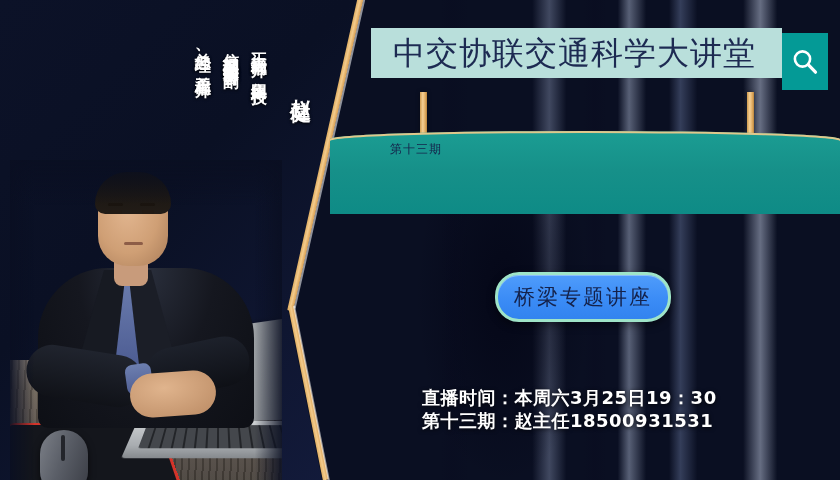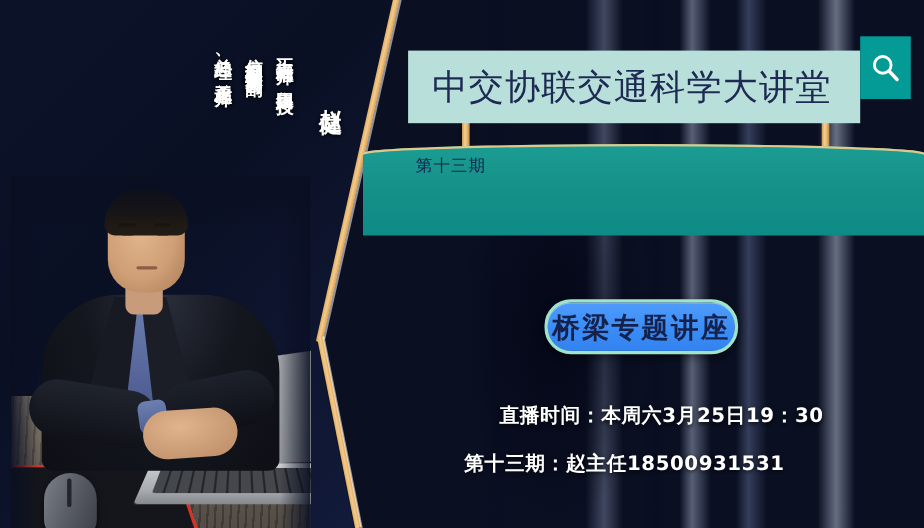--- a/index.html
+++ b/index.html
@@ -145,21 +145,21 @@
 
   
   .pillar{position:absolute;width:7px;
      background:linear-gradient(90deg,#cf9a4d,#f6d095 40%,#e0ab61 75%,#b9843c);
      box-shadow:0 0 4px rgba(0,0,0,.4);}
   .pillar-l{left:420px;top:92px;height:42px;}
   .pillar-r{left:747px;top:92px;height:42px;}
 
   
   .banner{
-    position:absolute;left:371px;top:46px;width:411px;height:66px;
+    position:absolute;left:371px;top:28px;width:411px;height:50px;
     background:#b9dfdb;display:flex;align-items:center;
   }
   .banner-text{
     color:#1d2a52;font-size:32px;font-weight:400;letter-spacing:1px;
     padding-left:22px;line-height:1;
   }
   .search-box{
     position:absolute;left:782px;top:33px;width:46px;height:57px;
     background:#049a96;display:flex;align-items:center;justify-content:center;
   }
@@ -167,45 +167,45 @@
 
   
   .teal-band{
     position:absolute;left:330px;top:131px;width:510px;height:83px;
     background:linear-gradient(180deg,#1b9d93 0%,#169089 48%,#0e8b86 100%);
     border-radius:100% 100% 0 0 / 16px 16px 0 0;
     box-shadow:inset 0 2px 0 rgba(245,205,140,.9);
     overflow:hidden;
   }
   .ep-no{
-    position:absolute;left:48px;top:10px;color:#15224a;
-    font-size:15px;font-weight:400;letter-spacing:1px;
+    position:absolute;left:60px;top:10px;color:#15224a;
+    font-size:12px;font-weight:400;letter-spacing:1px;
   }
   .ep-title{
     position:absolute;left:10px;top:39px;width:492px;text-align:center;
     color:#13203f;font-size:25px;font-weight:400;letter-spacing:0px;
     white-space:nowrap;
   }
 
   
   .pill{
     position:absolute;left:495px;top:272px;width:170px;height:44px;
     background:linear-gradient(180deg,#4f9cfb 0%,#3b8cf6 55%,#3283ef 100%);
     border:3px solid #9fe4c8;border-radius:24px;
     display:flex;align-items:center;justify-content:center;
     box-shadow:0 3px 9px rgba(0,0,0,.45), inset 0 1px 0 rgba(255,255,255,.35);
   }
-  .pill span{color:#14224b;font-size:25px;letter-spacing:2px;font-weight:700;}
+  .pill span{color:#14224b;font-size:21px;letter-spacing:2px;font-weight:400;}
 
   
   .info{
     position:absolute;color:#ffffff;font-size:18px;font-weight:bold;
     letter-spacing:.5px;text-shadow:0 1px 4px rgba(0,0,0,.8);white-space:nowrap;
   }
-  .info-1{left:422px;top:366px;margin-left:32px;}
+  .info-1{left:422px;top:386px;}
   .info-2{left:422px;top:409px;}
 </style>
 </head>
 <body>
 
 <div id="poster">
 
   <div class="bg-right">
     <div class="streaks"></div>
     <div class="dark-core"></div>

